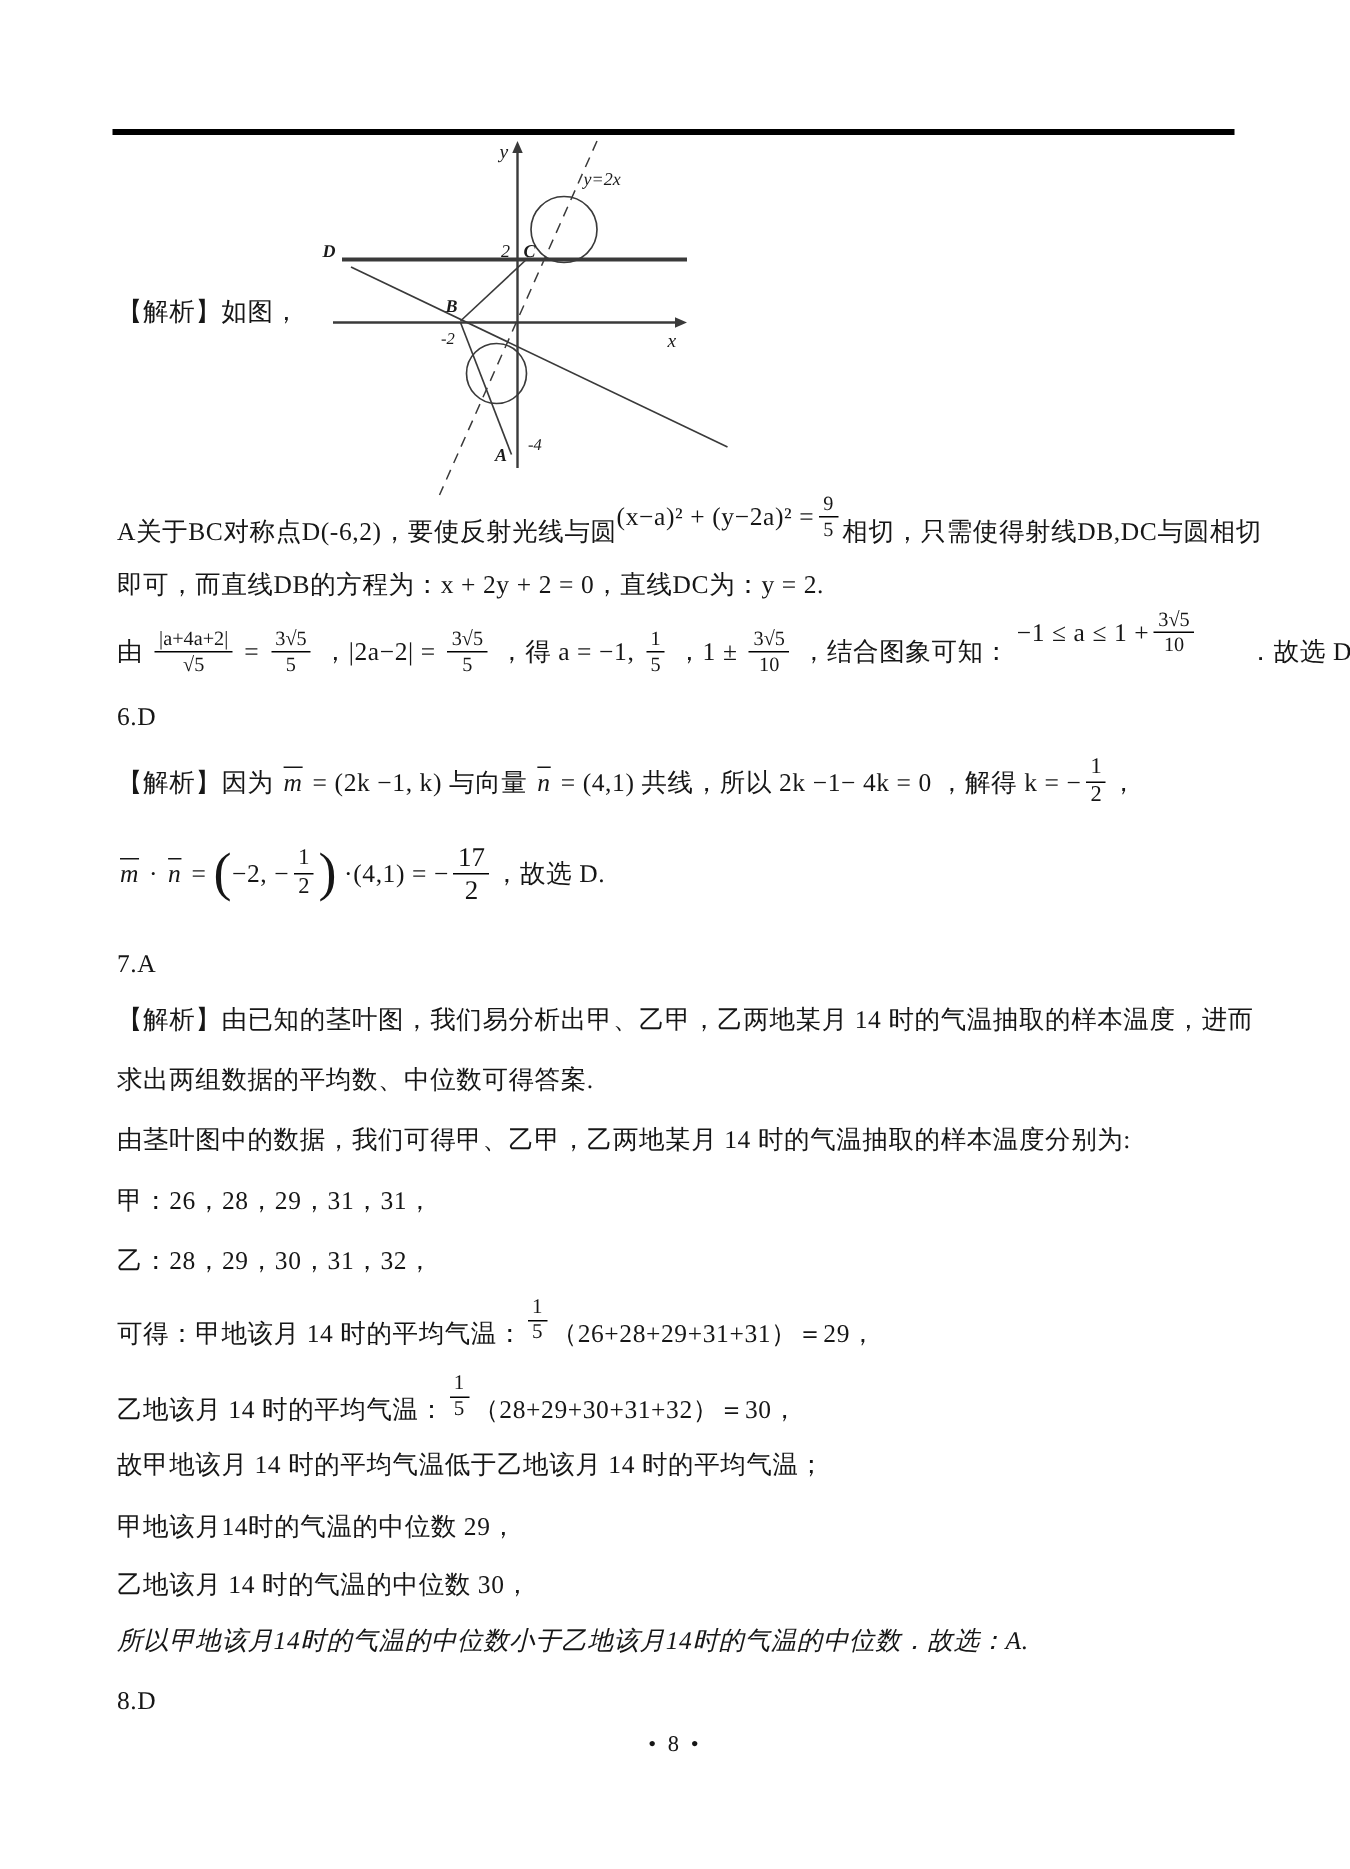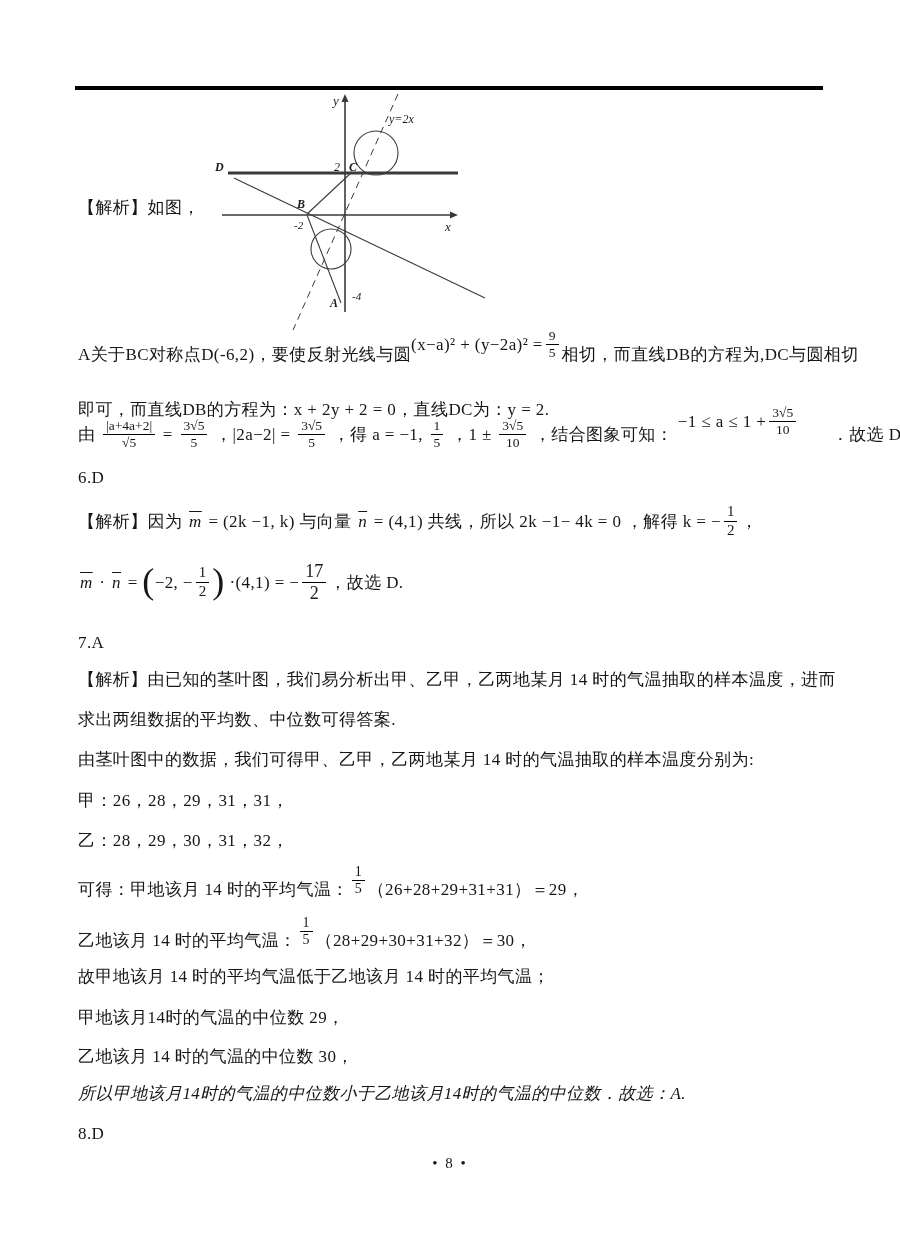--- a/index.html
+++ b/index.html
@@ -60,24 +60,24 @@
   </svg>
 
   <div class="tl" style="left:78px;top:196px;">
     <span>【解析】如图，</span>
   </div>
 
   <div class="tl" style="left:78px;top:340px;">
     <span>A关于BC对称点D(-6,2)，要使反射光线与圆</span><span class="raised m"><span>(x−a)² + (y−2a)² =</span><span class="frac">
           <span class="num">9</span>
           <span class="den">5</span>
-        </span></span><span>相切，而直线DB的方程为,DC与圆相切</span>
-  </div>
-
-  <div class="tl" style="left:78px;top:398px;">
+        </span></span><span>相切，只需使得射线DB,DC与圆相切</span>
+  </div>
+
+  <div class="tl" style="left:78px;top:378px;">
     <span>即可，而直线DB的方程为：x + 2y + 2 = 0，直线DC为：y = 2.</span>
   </div>
 
   <div class="tl m" style="left:78px;top:412px;line-height:46px;height:46px;">
     <span>由</span>
     <span class="frac">
         <span class="num">|a+4a+2|</span>
         <span class="den">√5</span>
       </span>
     <span>=</span>

